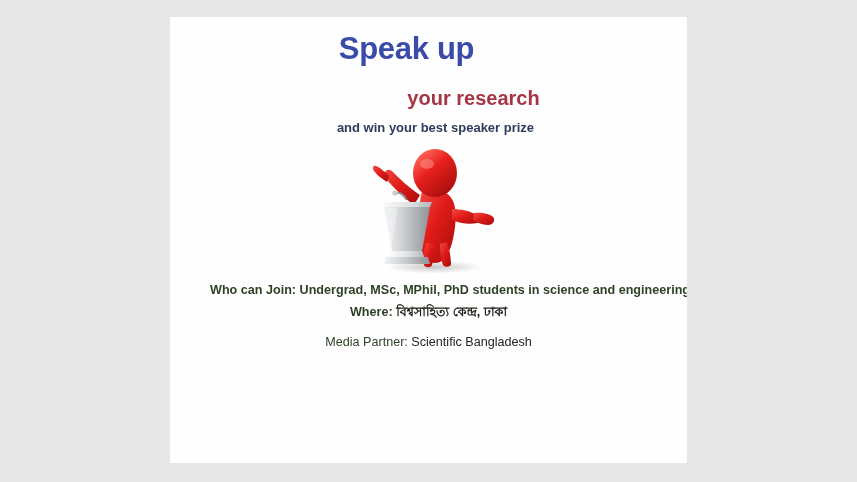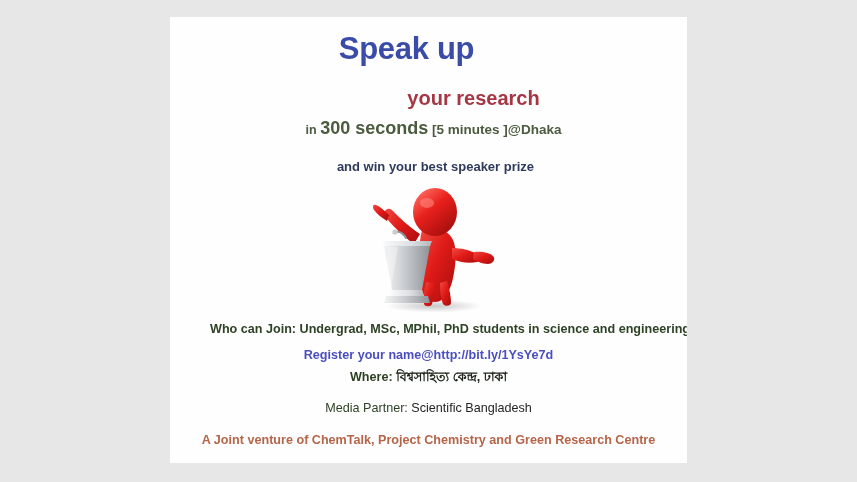--- a/index.html
+++ b/index.html
@@ -69,21 +69,21 @@
   }
   .line-300 .mid {
     font-size: 13.5px;
     font-weight: bold;
   }
   .line-win {
     text-align: center;
     font-size: 13px;
     font-weight: bold;
     color: #2f3b5c;
-    margin-top: 21px;
+    margin-top: 11px;
     margin-left: 14px;
   }
 
   .art-wrap {
     position: relative;
     height: 128px;
     margin-top: 12px;
   }
   .speaker-art {
     position: absolute;
@@ -153,23 +153,20 @@
 <div id="poster-stage">
 
   <div id="poster-card">
 
     <div class="hdr-block">
 
       <div class="line-speak-up">Speak up</div>
 
       <div class="line-your-research">your research</div>
 
-      <div class="line-300">
-        <span class="sm">in </span><span class="lg">300 seconds</span><span class="mid"> [5 minutes ]@Dhaka</span>
-      </div>
 
       <div class="line-win">and win your best speaker prize</div>
     </div>
 
     <div class="art-wrap">
       <svg class="speaker-art" viewBox="0 0 150 128">
         <defs>
           <linearGradient id="gRed" x1="0" y1="0" x2="1" y2="1">
             <stop offset="0%" stop-color="#f04a42"></stop>
             <stop offset="45%" stop-color="#e01b18"></stop>
@@ -230,30 +227,26 @@
         <path d="M28 61 L38 61 L31 103 L25 103 Z" fill="#ffffff" opacity="0.35"></path>
       </svg>
     </div>
 
     <div class="info-block">
 
       <div class="info-line l-who">
         <span>Who can Join: </span><span>Undergrad, MSc, MPhil, PhD students in science and engineering</span>
       </div>
 
-      <div class="info-line l-register">
-        <span>Register your name@http://bit.ly/1YsYe7d</span>
-      </div>
 
 
       <div class="info-line l-where">
         <span>Where: </span><span class="bn">বিশ্বসাহিত্য কেন্দ্র, ঢাকা</span>
       </div>
 
       <div class="info-line l-media">
         <span>Media Partner: </span><span class="partner-name">Scientific Bangladesh</span>
       </div>
 
-      <div class="info-line l-joint">A Joint venture of ChemTalk, Project Chemistry and Green Research Centre</div>
     </div>
 
   </div>
 </div>
 
 </body></html>

